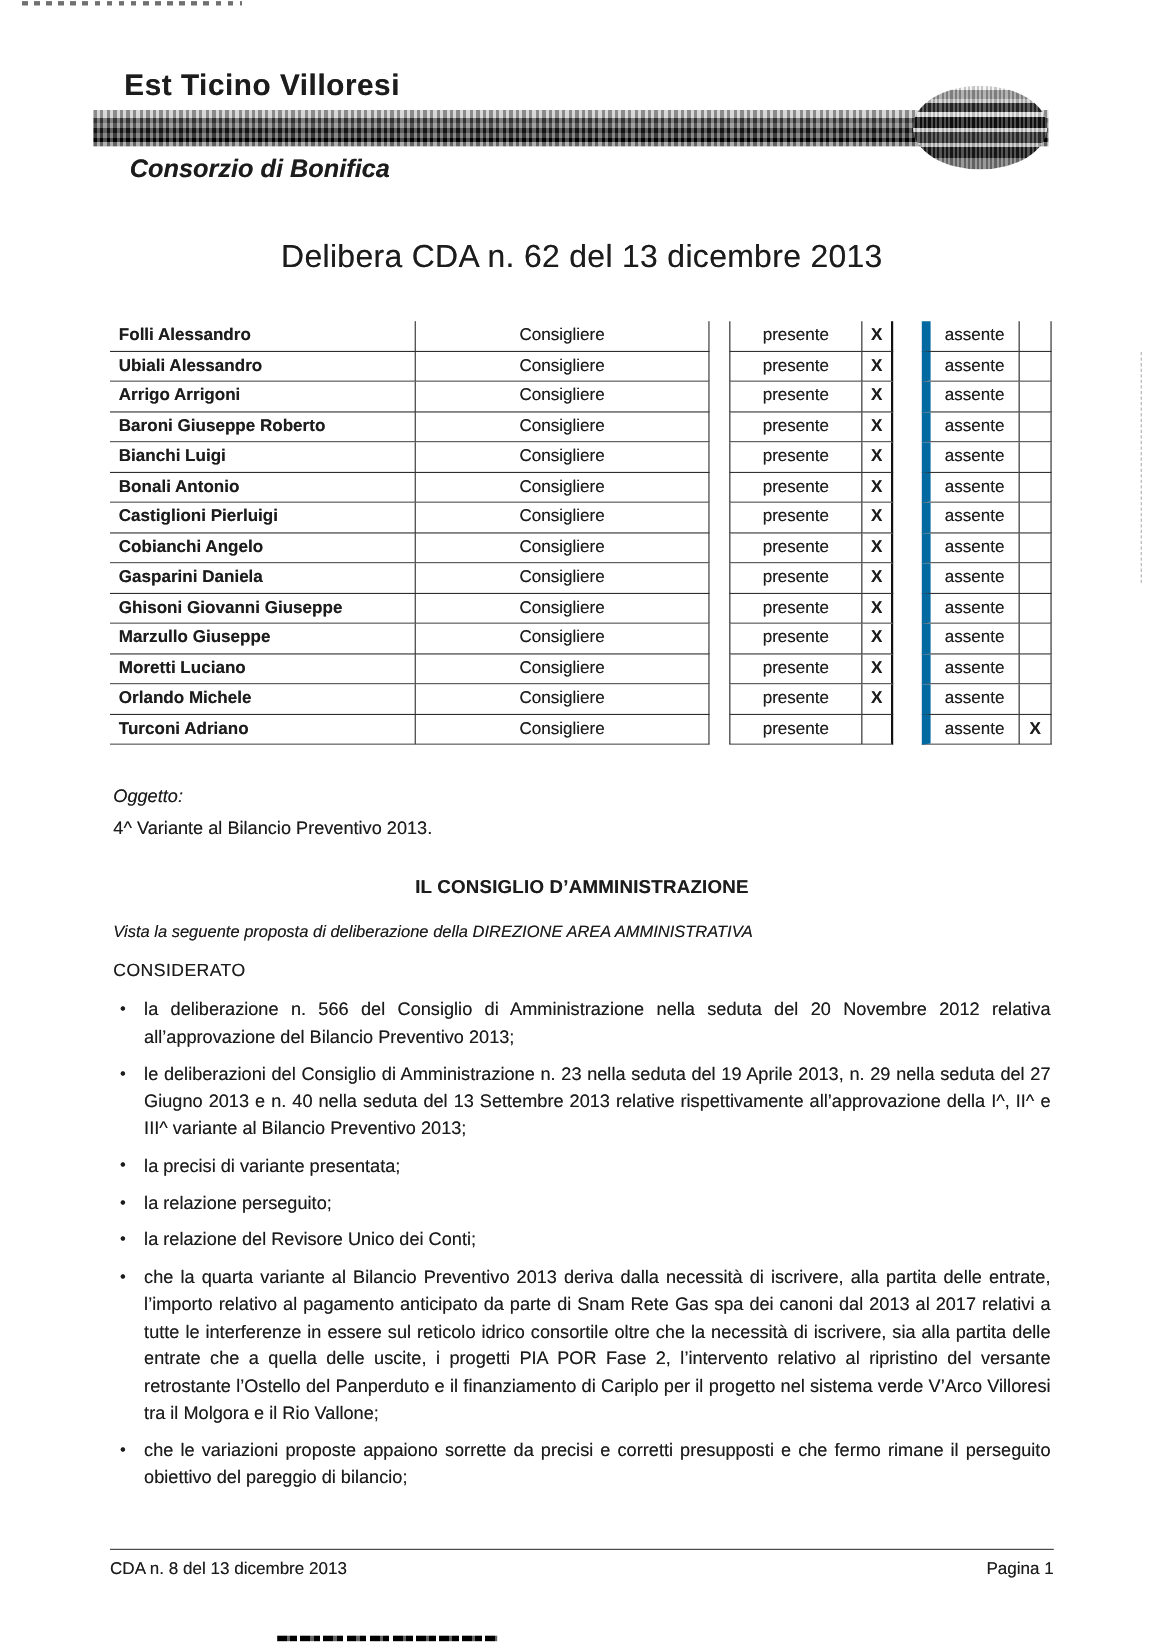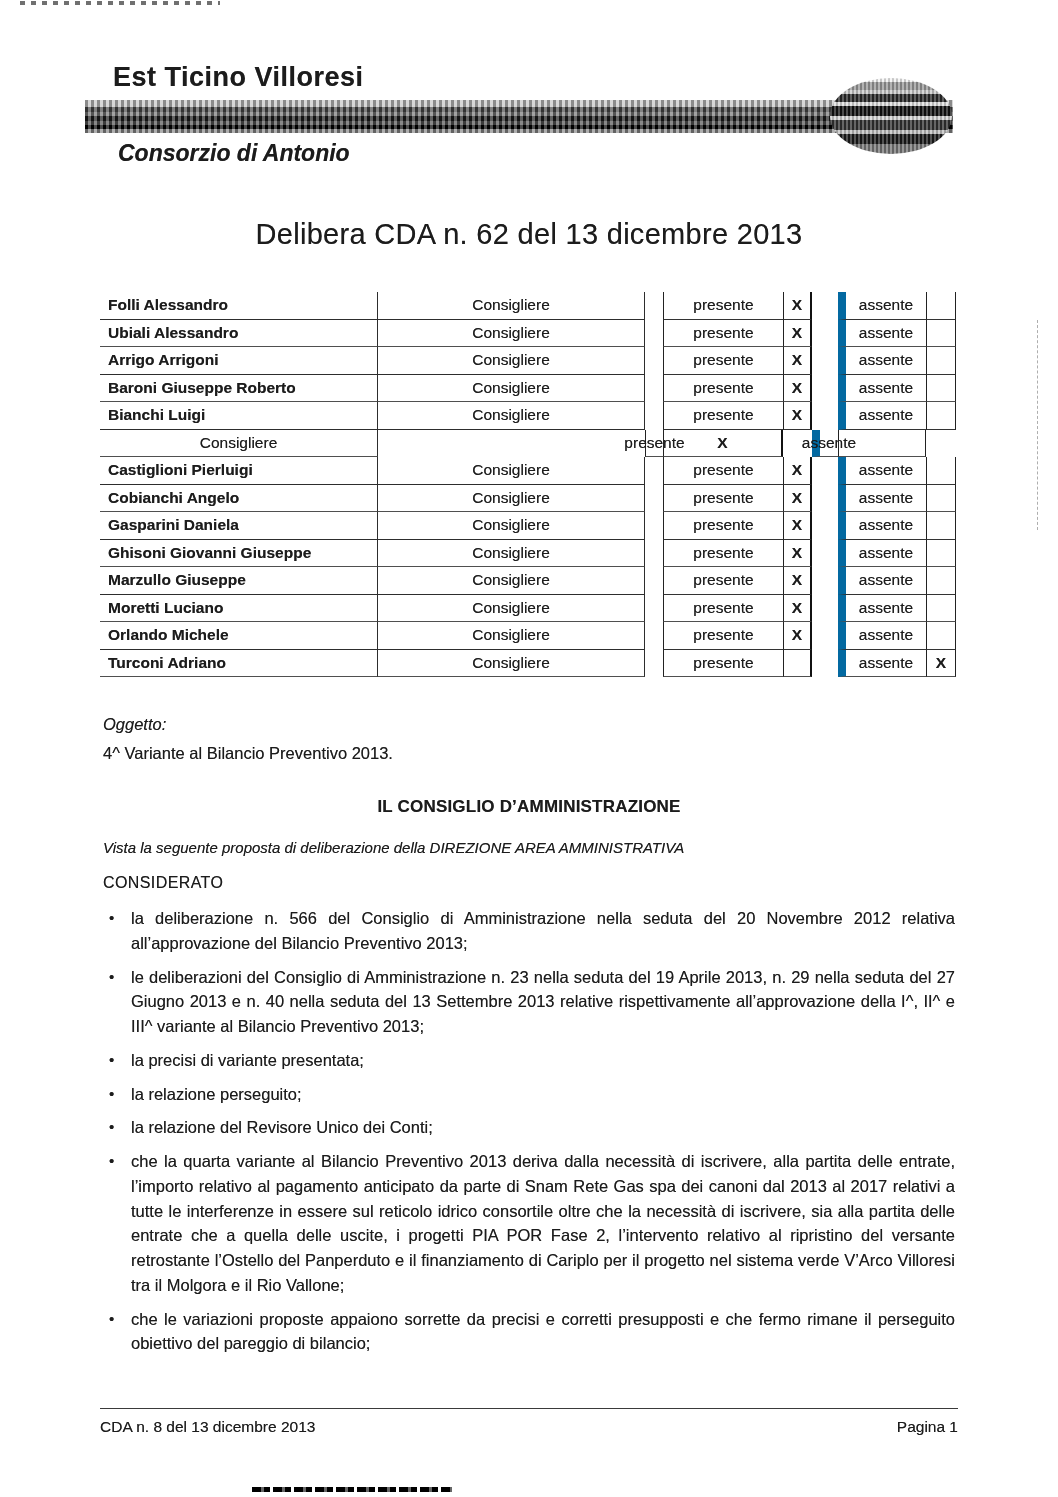--- a/index.html
+++ b/index.html
@@ -88,21 +88,21 @@
 </head>
 <body>
 
 <div class="page">
 
   <div class="top-noise"></div>
 
   <header class="letterhead">
     <div class="org-name">Est Ticino Villoresi</div>
     <div class="band"></div>
-    <div class="org-subtitle">Consorzio di Antonio</div>
+    <div class="org-subtitle">Consorzio di Bonifica</div>
     <div class="logo"></div>
   </header>
 
   <h1 class="doc-title">Delibera CDA n. 62 del 13 dicembre 2013</h1>
 
   <section class="attendance">
       <div class="att-row">
       <div class="cell name">Folli Alessandro</div>
       <div class="cell role">Consigliere</div>
       <div class="gap"></div>
@@ -146,20 +146,21 @@
       <div class="cell name">Bianchi Luigi</div>
       <div class="cell role">Consigliere</div>
       <div class="gap"></div>
       <div class="cell plabel">presente</div>
       <div class="cell pmark">X</div>
       <div class="gap"></div>
       <div class="cell alabel">assente</div>
       <div class="cell amark"></div>
     </div>
       <div class="att-row">
+      <div class="cell name">Bonali Antonio</div>
       <div class="cell role">Consigliere</div>
       <div class="gap"></div>
       <div class="cell plabel">presente</div>
       <div class="cell pmark">X</div>
       <div class="gap"></div>
       <div class="cell alabel">assente</div>
       <div class="cell amark"></div>
     </div>
       <div class="att-row">
       <div class="cell name">Castiglioni Pierluigi</div>

